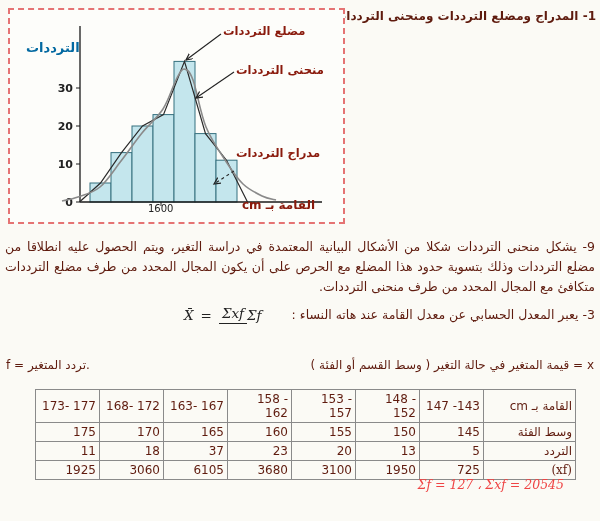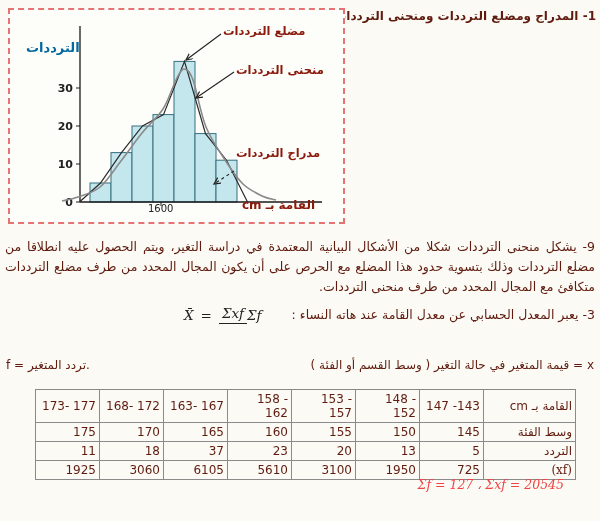--- a/index.html
+++ b/index.html
@@ -147,21 +147,21 @@
           <td class="num">23</td>
           <td class="num">37</td>
           <td class="num">18</td>
           <td class="num">11</td>
         </tr>
         <tr>
           <td class="rowhead">(xf)</td>
           <td class="num">725</td>
           <td class="num">1950</td>
           <td class="num">3100</td>
-          <td class="num">5610</td>
+          <td class="num">3680</td>
           <td class="num">6105</td>
           <td class="num">3060</td>
           <td class="num">1925</td>
         </tr>
       </tbody>
   </table>
 
   <div class="results-row">
     <span class="sums">Σf = 127 ، Σxf = 20545</span>
   </div>

